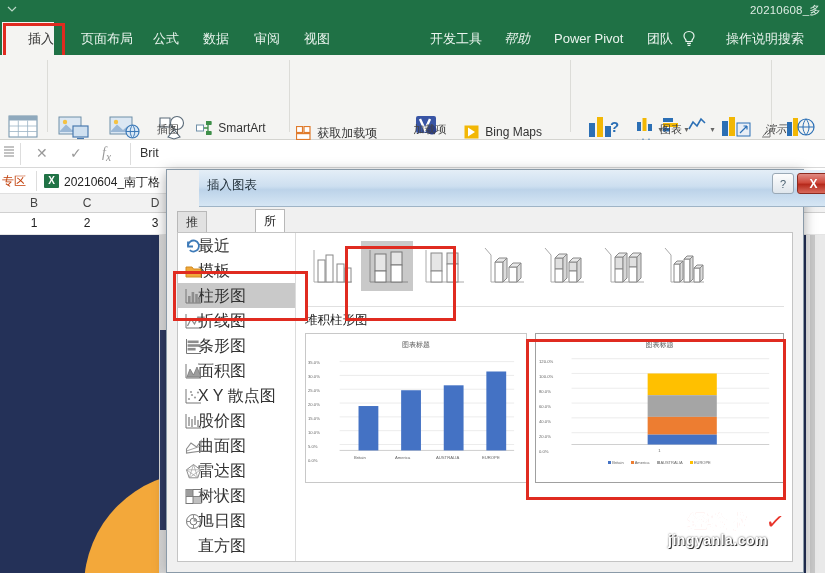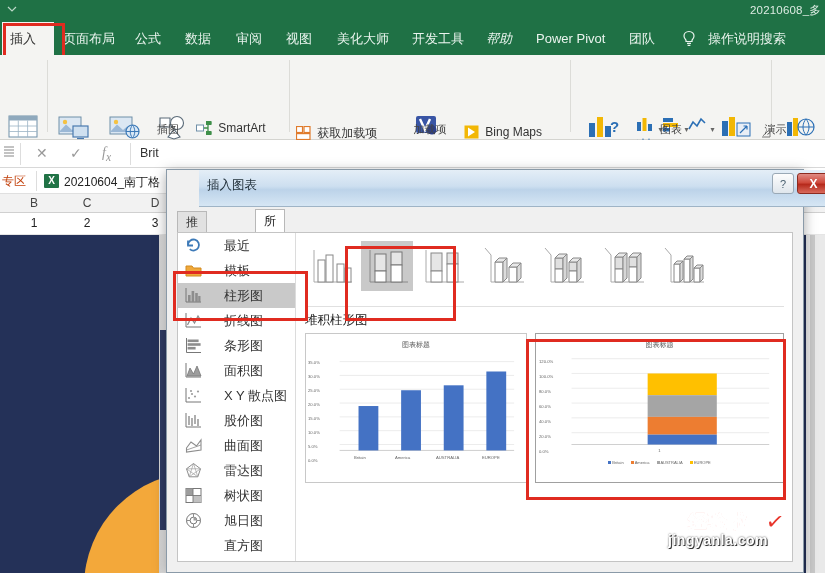--- a/index.html
+++ b/index.html
@@ -25,21 +25,21 @@
     color: #dcebe2; letter-spacing: .2px; white-space: nowrap;
   }
 
   
   .tabstrip {
     position: absolute; left: 0; top: 22px; width: 825px; height: 33px;
     background: #1f7145;
   }
   .tab {
     position: absolute; top: 0; height: 33px; line-height: 33px;
-    color: #eaf4ee; font-size: 13px; padding: 0 8px; white-space: nowrap;
+    color: #eaf4ee; font-size: 13px; padding: 0 26px; white-space: nowrap;
     cursor: default;
   }
   .tab.active {
     background: #f4f4f2; color: #333; font-weight: normal;
   }
   .tellme-bulb {
     position: absolute; top: 8px; width: 16px; height: 18px;
   }
   .bulb-svg { display:block; }
 
@@ -165,22 +165,22 @@
 
   .panel {
     position: absolute; left: 10px; top: 33px; right: 10px; bottom: 10px;
     background: #fff; border: 1px solid #c4c4c4;
   }
   .typelist {
     position: absolute; left: 0; top: 0; width: 118px; bottom: 0;
     border-right: 1px solid #dcdcdc; background: #fff; overflow: hidden;
   }
   .tl-item {
-    position: relative; height: 25px; line-height: 25px; padding-left: 46px;
-    font-size: 13px; color: #333; white-space: nowrap;
+    position: relative; height: 25px; line-height: 25px; padding-left: 20px;
+    font-size: 16px; color: #333; white-space: nowrap;
   }
   .tl-item.sel { background: #c9c9c9; }
   .tl-ico {
     position: absolute; left: 7px; top: 4px; width: 17px; height: 17px;
   }
   .tl-lbl { display:inline-block; }
 
   .right-pane { position: absolute; left: 119px; top: 0; right: 0; bottom: 0; }
   .thumbrow { position: absolute; left: 0; top: 0; width: 100%; height: 72px; }
   .thumb {
@@ -243,21 +243,20 @@
     <div class="doc-title">20210608_多</div>
   </div>
 
   <div class="tabstrip">
     <div class="tab active" style="left:2px;width:52px;">插入</div>
     <div class="tab" style="left:55px;">页面布局</div>
     <div class="tab" style="left:127px;">公式</div>
     <div class="tab" style="left:177px;text-align:center;">数据</div>
     <div class="tab" style="left:228px;">审阅</div>
     <div class="tab" style="left:278px;">视图</div>
-    <div class="tab" style="left:329px;">美化大师</div>
     <div class="tab" style="left:404px;">开发工具</div>
     <div class="tab" style="left:478px;font-style:italic;">帮助</div>
     <div class="tab" style="left:528px;">Power Pivot</div>
     <div class="tab" style="left:621px;">团队</div>
     <div class="tellme-bulb" style="left:681px;">
       <svg class="bulb-svg" width="16" height="18" viewBox="0 0 16 18">
         <path d="M8 1.5 C4.8 1.5 3 3.7 3 6 c0 1.9 1.2 3 2 4.2 v1.3 h6 v-1.3 c.8-1.2 2-2.3 2-4.2 0-2.3-1.8-4.5-5-4.5 z" fill="none" stroke="#eaf4ee" stroke-width="1.2"></path>
         <path d="M6 13.3 h4 M6.6 15.3 h2.8" stroke="#eaf4ee" stroke-width="1.2" fill="none"></path>
       </svg>
     </div>
@@ -471,21 +470,21 @@
 
     <div class="ritem" style="left:774px;top:60px;width:51px;">
       <svg class="icobox" width="30" height="24" viewBox="0 0 30 24">
         <rect x="2" y="7" width="5" height="14" fill="#2b6fb5"></rect>
         <rect x="8" y="3" width="5" height="18" fill="#f2b705"></rect>
         <circle cx="21" cy="12" r="8" fill="none" stroke="#2b6fb5" stroke-width="1.2"></circle>
         <path d="M13 12 h16 M21 4 c4 4.5 4 11.5 0 16 c-4-4.5-4-11.5 0-16" fill="none" stroke="#2b6fb5" stroke-width="1"></path>
       </svg>
       <span class="lbl">三维地图</span>
     </div>
-    <div class="grp-label" style="left:749px;width:53px;">演示</div>
+    <div class="grp-label" style="left:749px;width:53px;font-style:italic;">演示</div>
   </div>
 
   <div class="fbar">
     <div class="fbar-ico" style="left:3px">
       <svg width="12" height="14" viewBox="0 0 12 14">
           <path d="M1 2 h10 M1 5 h10 M1 8 h10 M1 11 h10" stroke="#888" stroke-width="1.2"></path>
         </svg>
     </div>
     <div class="namebox-sep"></div>
     <div class="fbar-ico" style="left:36px">✕</div>

